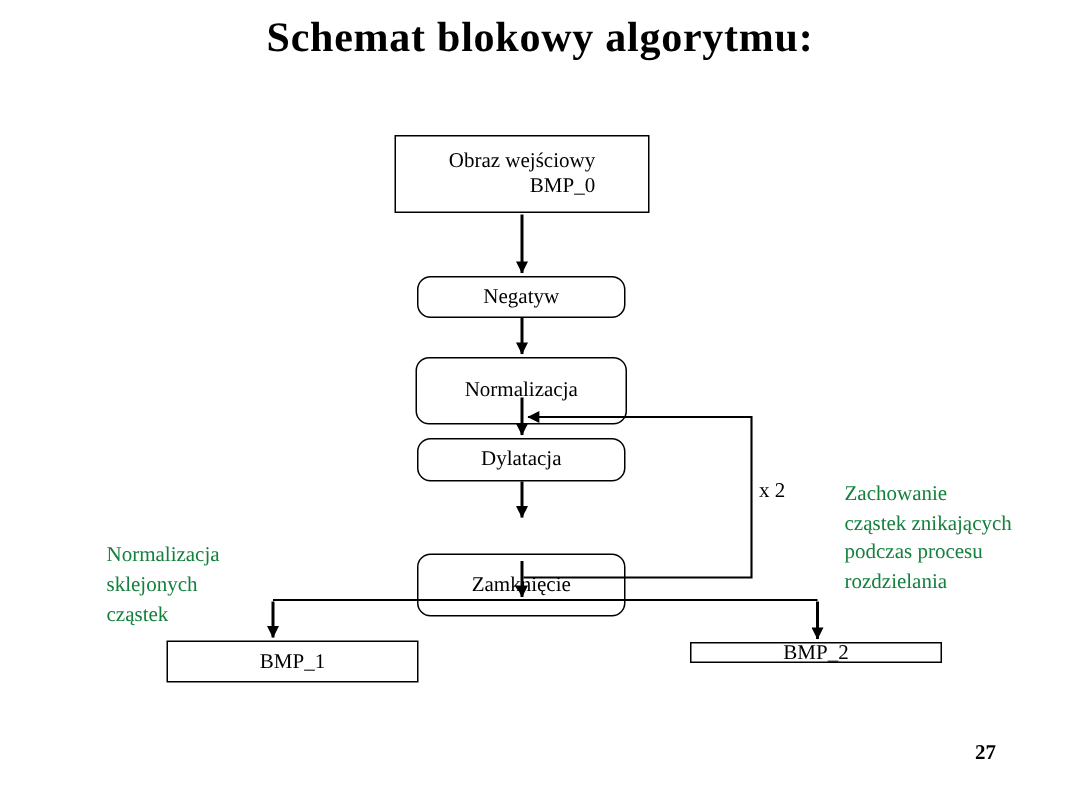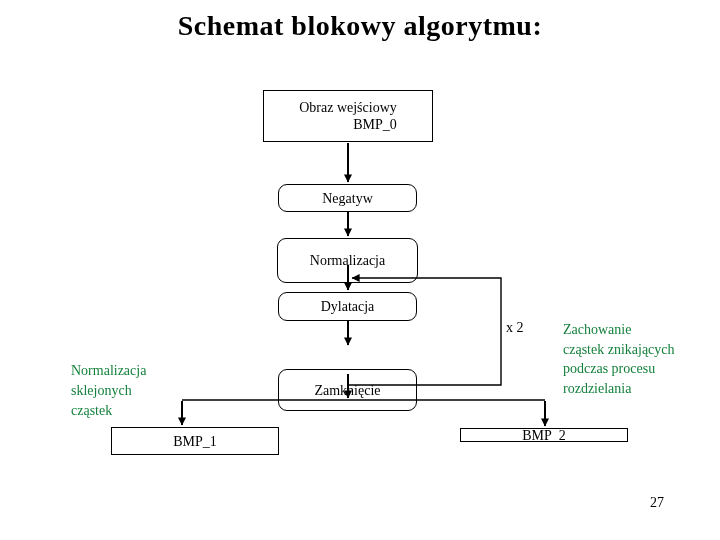--- a/index.html
+++ b/index.html
@@ -59,20 +59,21 @@
     position: absolute;
     left: 506px; top: 320px;
     font-size: 14px;
     color: #000000;
   }
   .page-number {
     position: absolute;
     left: 650px; top: 495px;
     font-size: 14px;
     color: #000;
+    font-weight: bold;
   }
   svg.connectors {
     position: absolute;
     left: 0; top: 0;
     width: 720px; height: 540px;
     pointer-events: none;
   }
 </style>
 </head>
 <body>

